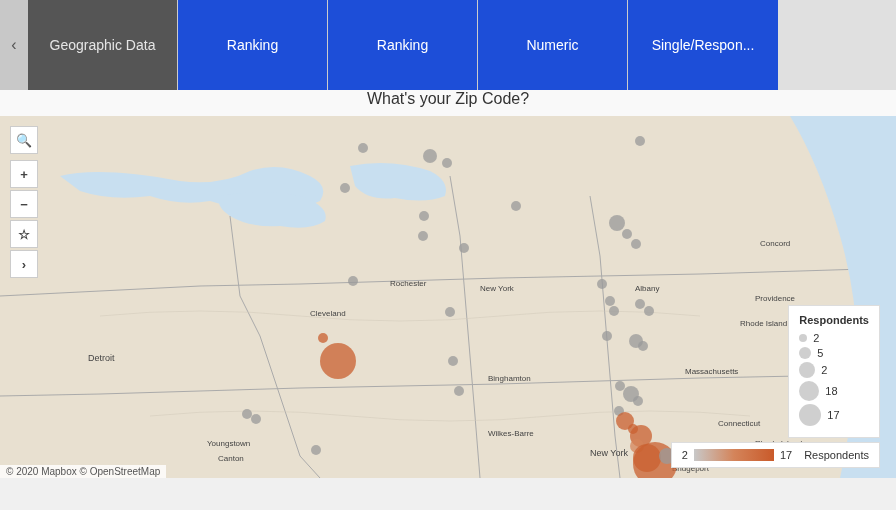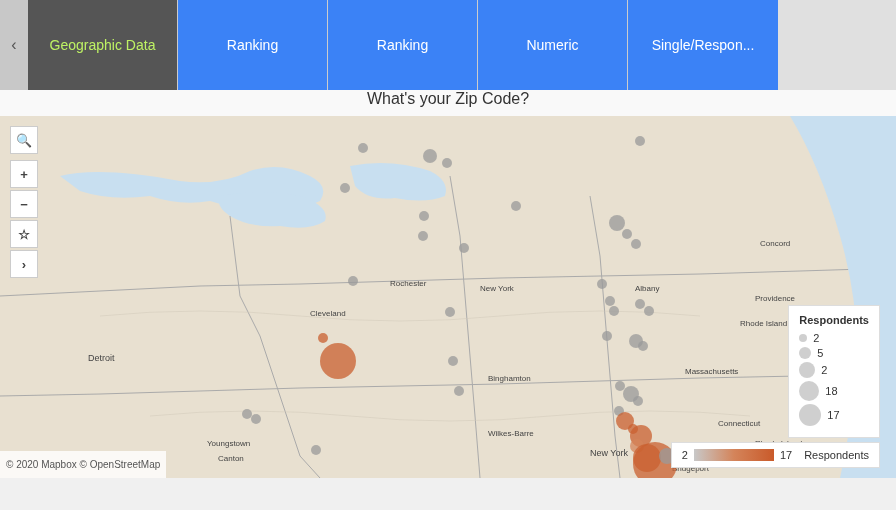--- a/index.html
+++ b/index.html
@@ -32,24 +32,24 @@
       text-align: center;
       padding: 0 16px;
       cursor: pointer;
       font-size: 14px;
       font-weight: 500;
       border-right: 1px solid #ccc;
       min-width: 150px;
     }
     .tab-item.active {
       background: #555;
-      color: #bef264;
+      color: #e5e5e5;
     }
     .tab-item.inactive {
-      background: #3b82f6;
+      background: #1d4ed8;
       color: #fff;
     }
     .tab-item:last-of-type {
       border-right: none;
     }
 
     
     .question-title {
       text-align: center;
       padding: 0 0 8px;
@@ -143,21 +143,21 @@
     }
 
     
     .map-attribution {
       position: absolute;
       bottom: 0;
       left: 0;
       font-size: 10px;
       color: #555;
       background: rgba(255,255,255,0.8);
-      padding: 8px 6px;
+      padding: 1px 6px;
     }
 
     
     .data-point {
       position: absolute;
       border-radius: 50%;
       transform: translate(-50%, -50%);
       opacity: 0.75;
     }
     .data-point.gray { background: #888; }

